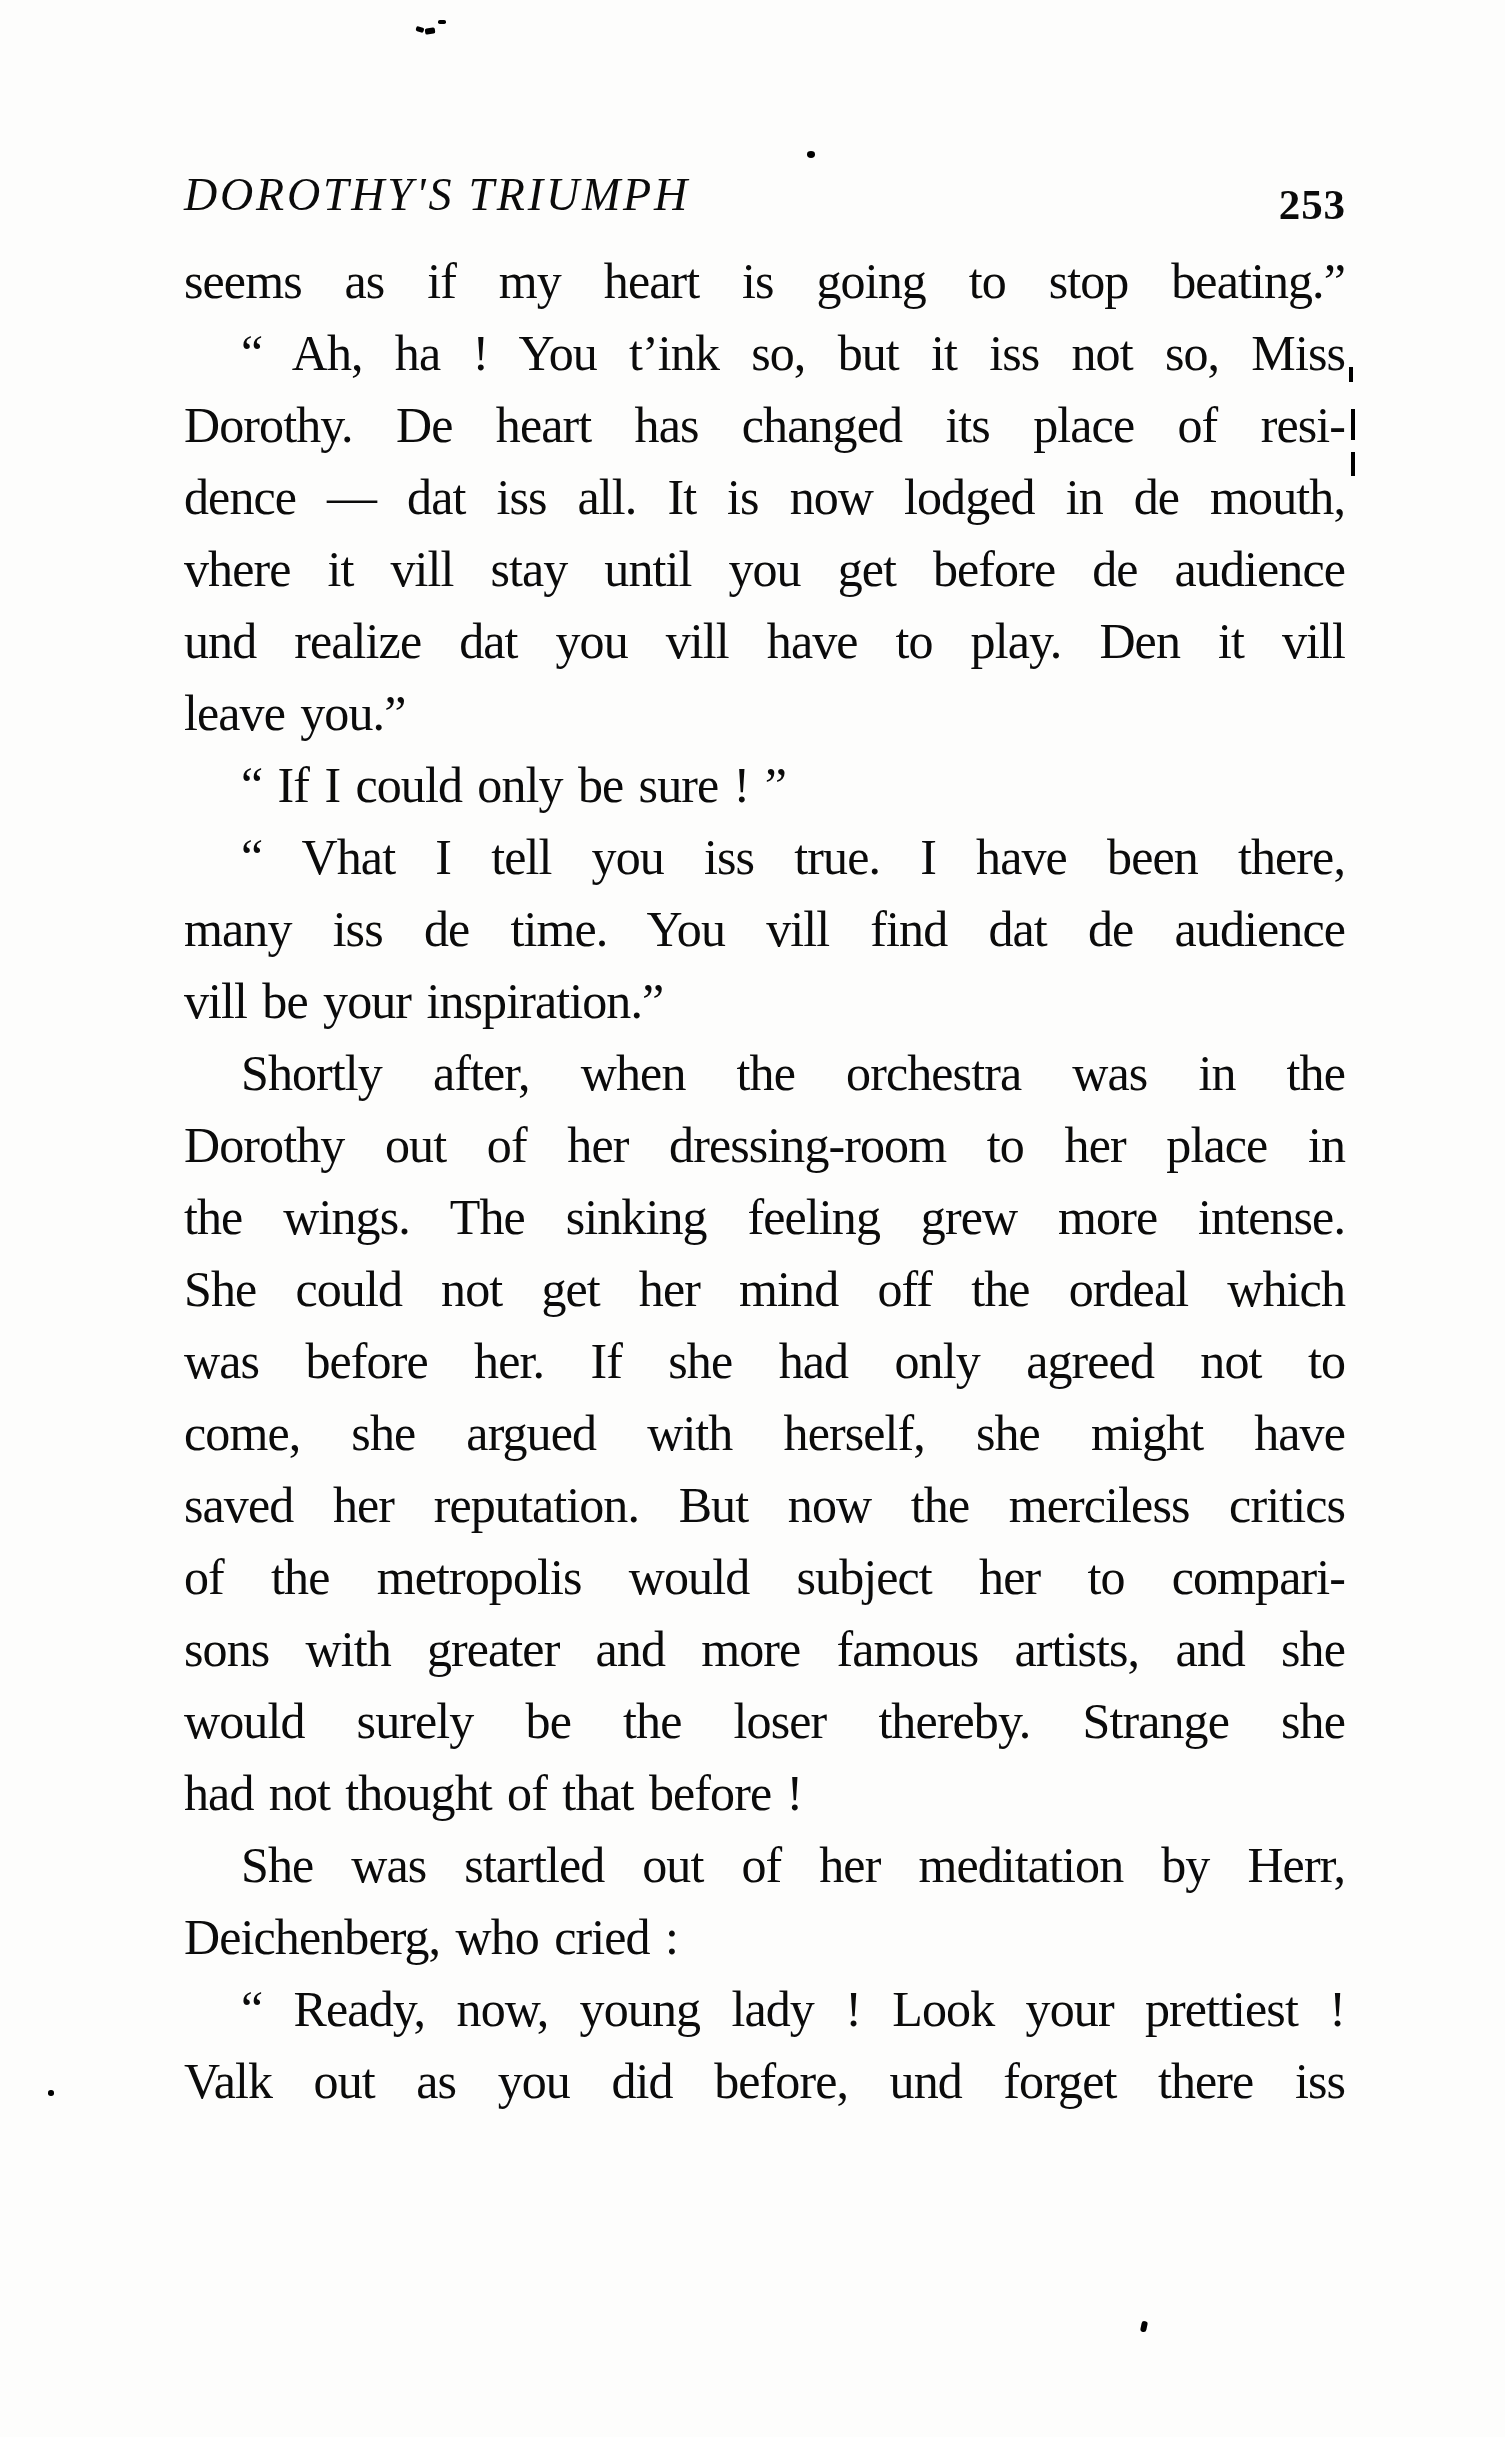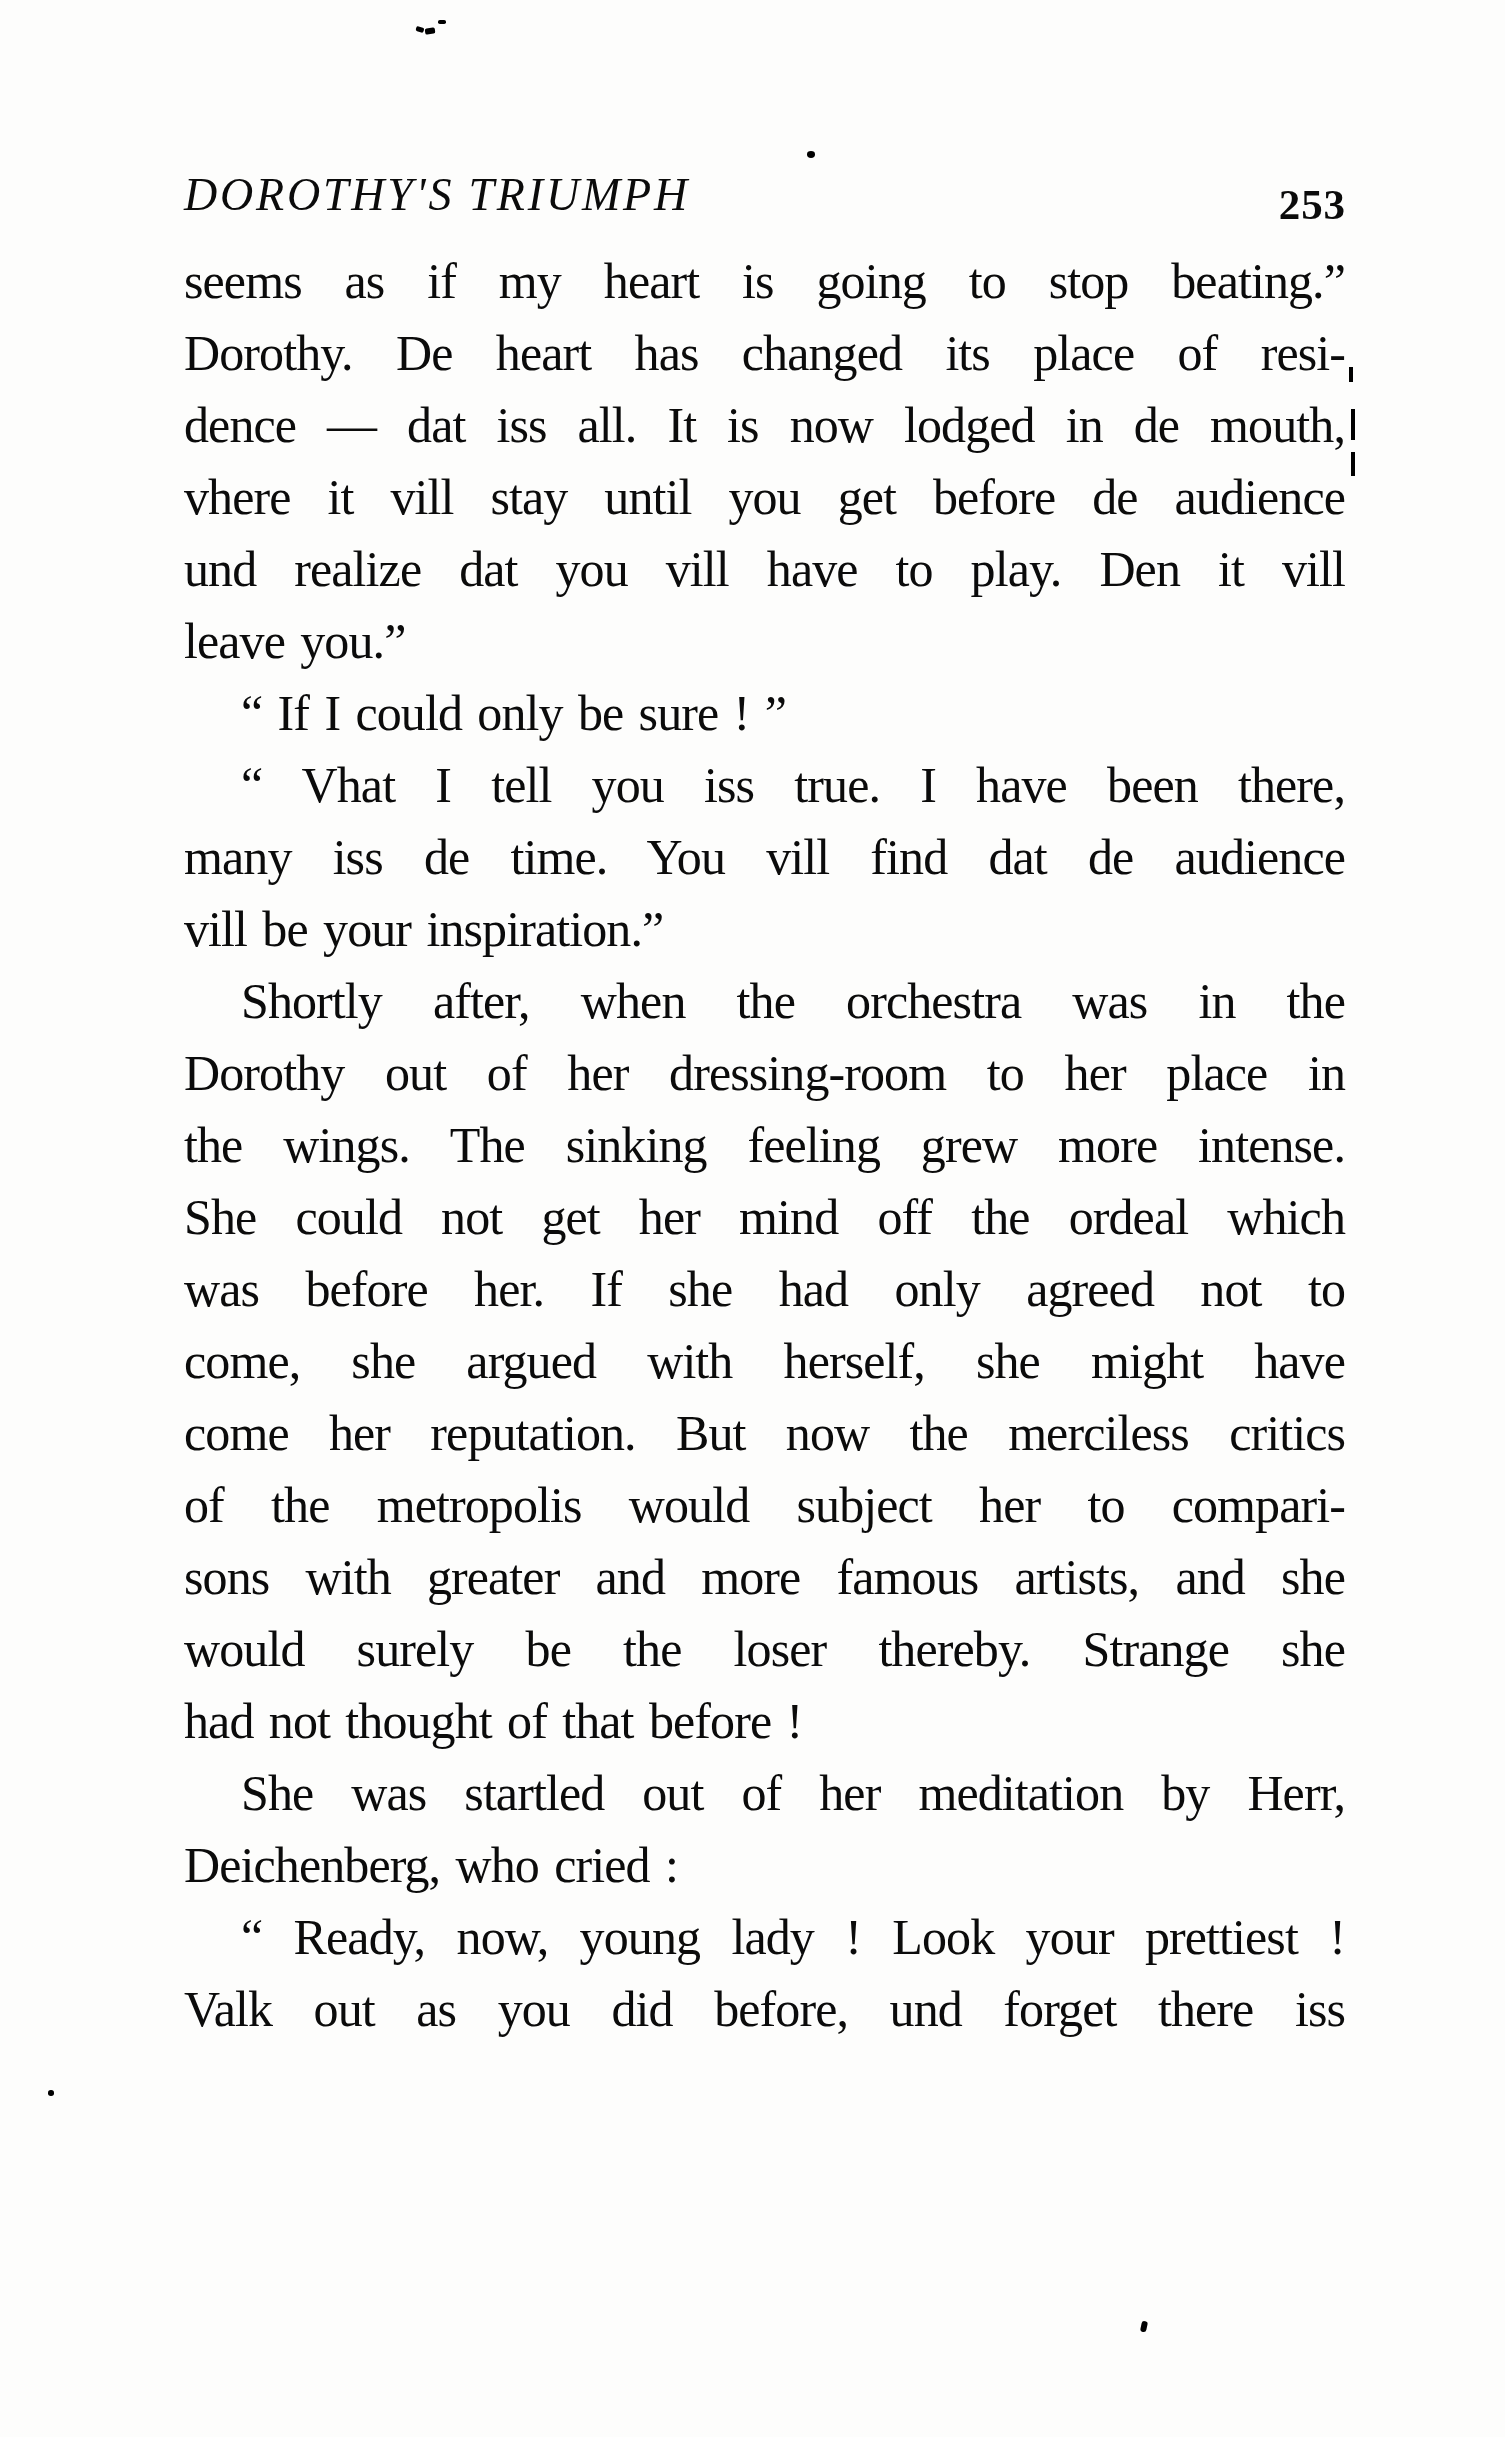--- a/index.html
+++ b/index.html
@@ -49,36 +49,37 @@
 </head>
 <body>
 
 <div class="page">
 
   <div class="header-title">DOROTHY'S TRIUMPH</div>
   <div class="page-number">253</div>
 
   <div class="body-text">
     <div class="line">seems as if my heart is going to stop beating.”</div>
+    <div class="line indent">“ Ah, ha !  You t’ink so, but it iss not so, Miss</div>
     <div class="line">Dorothy.  De heart has changed its place of resi-</div>
     <div class="line">dence — dat iss all.  It is now lodged in de mouth,</div>
     <div class="line">vhere it vill stay until you get before de audience</div>
     <div class="line">und realize dat you vill have to play.  Den it vill</div>
     <div class="line noj">leave you.”</div>
     <div class="line noj indent">“ If I could only be sure ! ”</div>
     <div class="line indent">“ Vhat I tell you iss true.  I have been there,</div>
     <div class="line">many iss de time.  You vill find dat de audience</div>
     <div class="line noj">vill be your inspiration.”</div>
     <div class="line indent">Shortly after, when the orchestra was in the</div>
     <div class="line">Dorothy out of her dressing-room to her place in</div>
     <div class="line">the wings.  The sinking feeling grew more intense.</div>
     <div class="line">She could not get her mind off the ordeal which</div>
     <div class="line">was before her.  If she had only agreed not to</div>
     <div class="line">come, she argued with herself, she might have</div>
-    <div class="line">come her reputation.  But now the merciless critics</div>
+    <div class="line">saved her reputation.  But now the merciless critics</div>
     <div class="line">of the metropolis would subject her to compari-</div>
     <div class="line">sons with greater and more famous artists, and she</div>
     <div class="line">would surely be the loser thereby.  Strange she</div>
     <div class="line noj">had not thought of that before !</div>
     <div class="line indent">She was startled out of her meditation by Herr,</div>
     <div class="line noj">Deichenberg, who cried :</div>
     <div class="line indent">“ Ready, now, young lady !  Look your prettiest !</div>
     <div class="line">Valk out as you did before, und forget there iss</div>
   </div>
 

